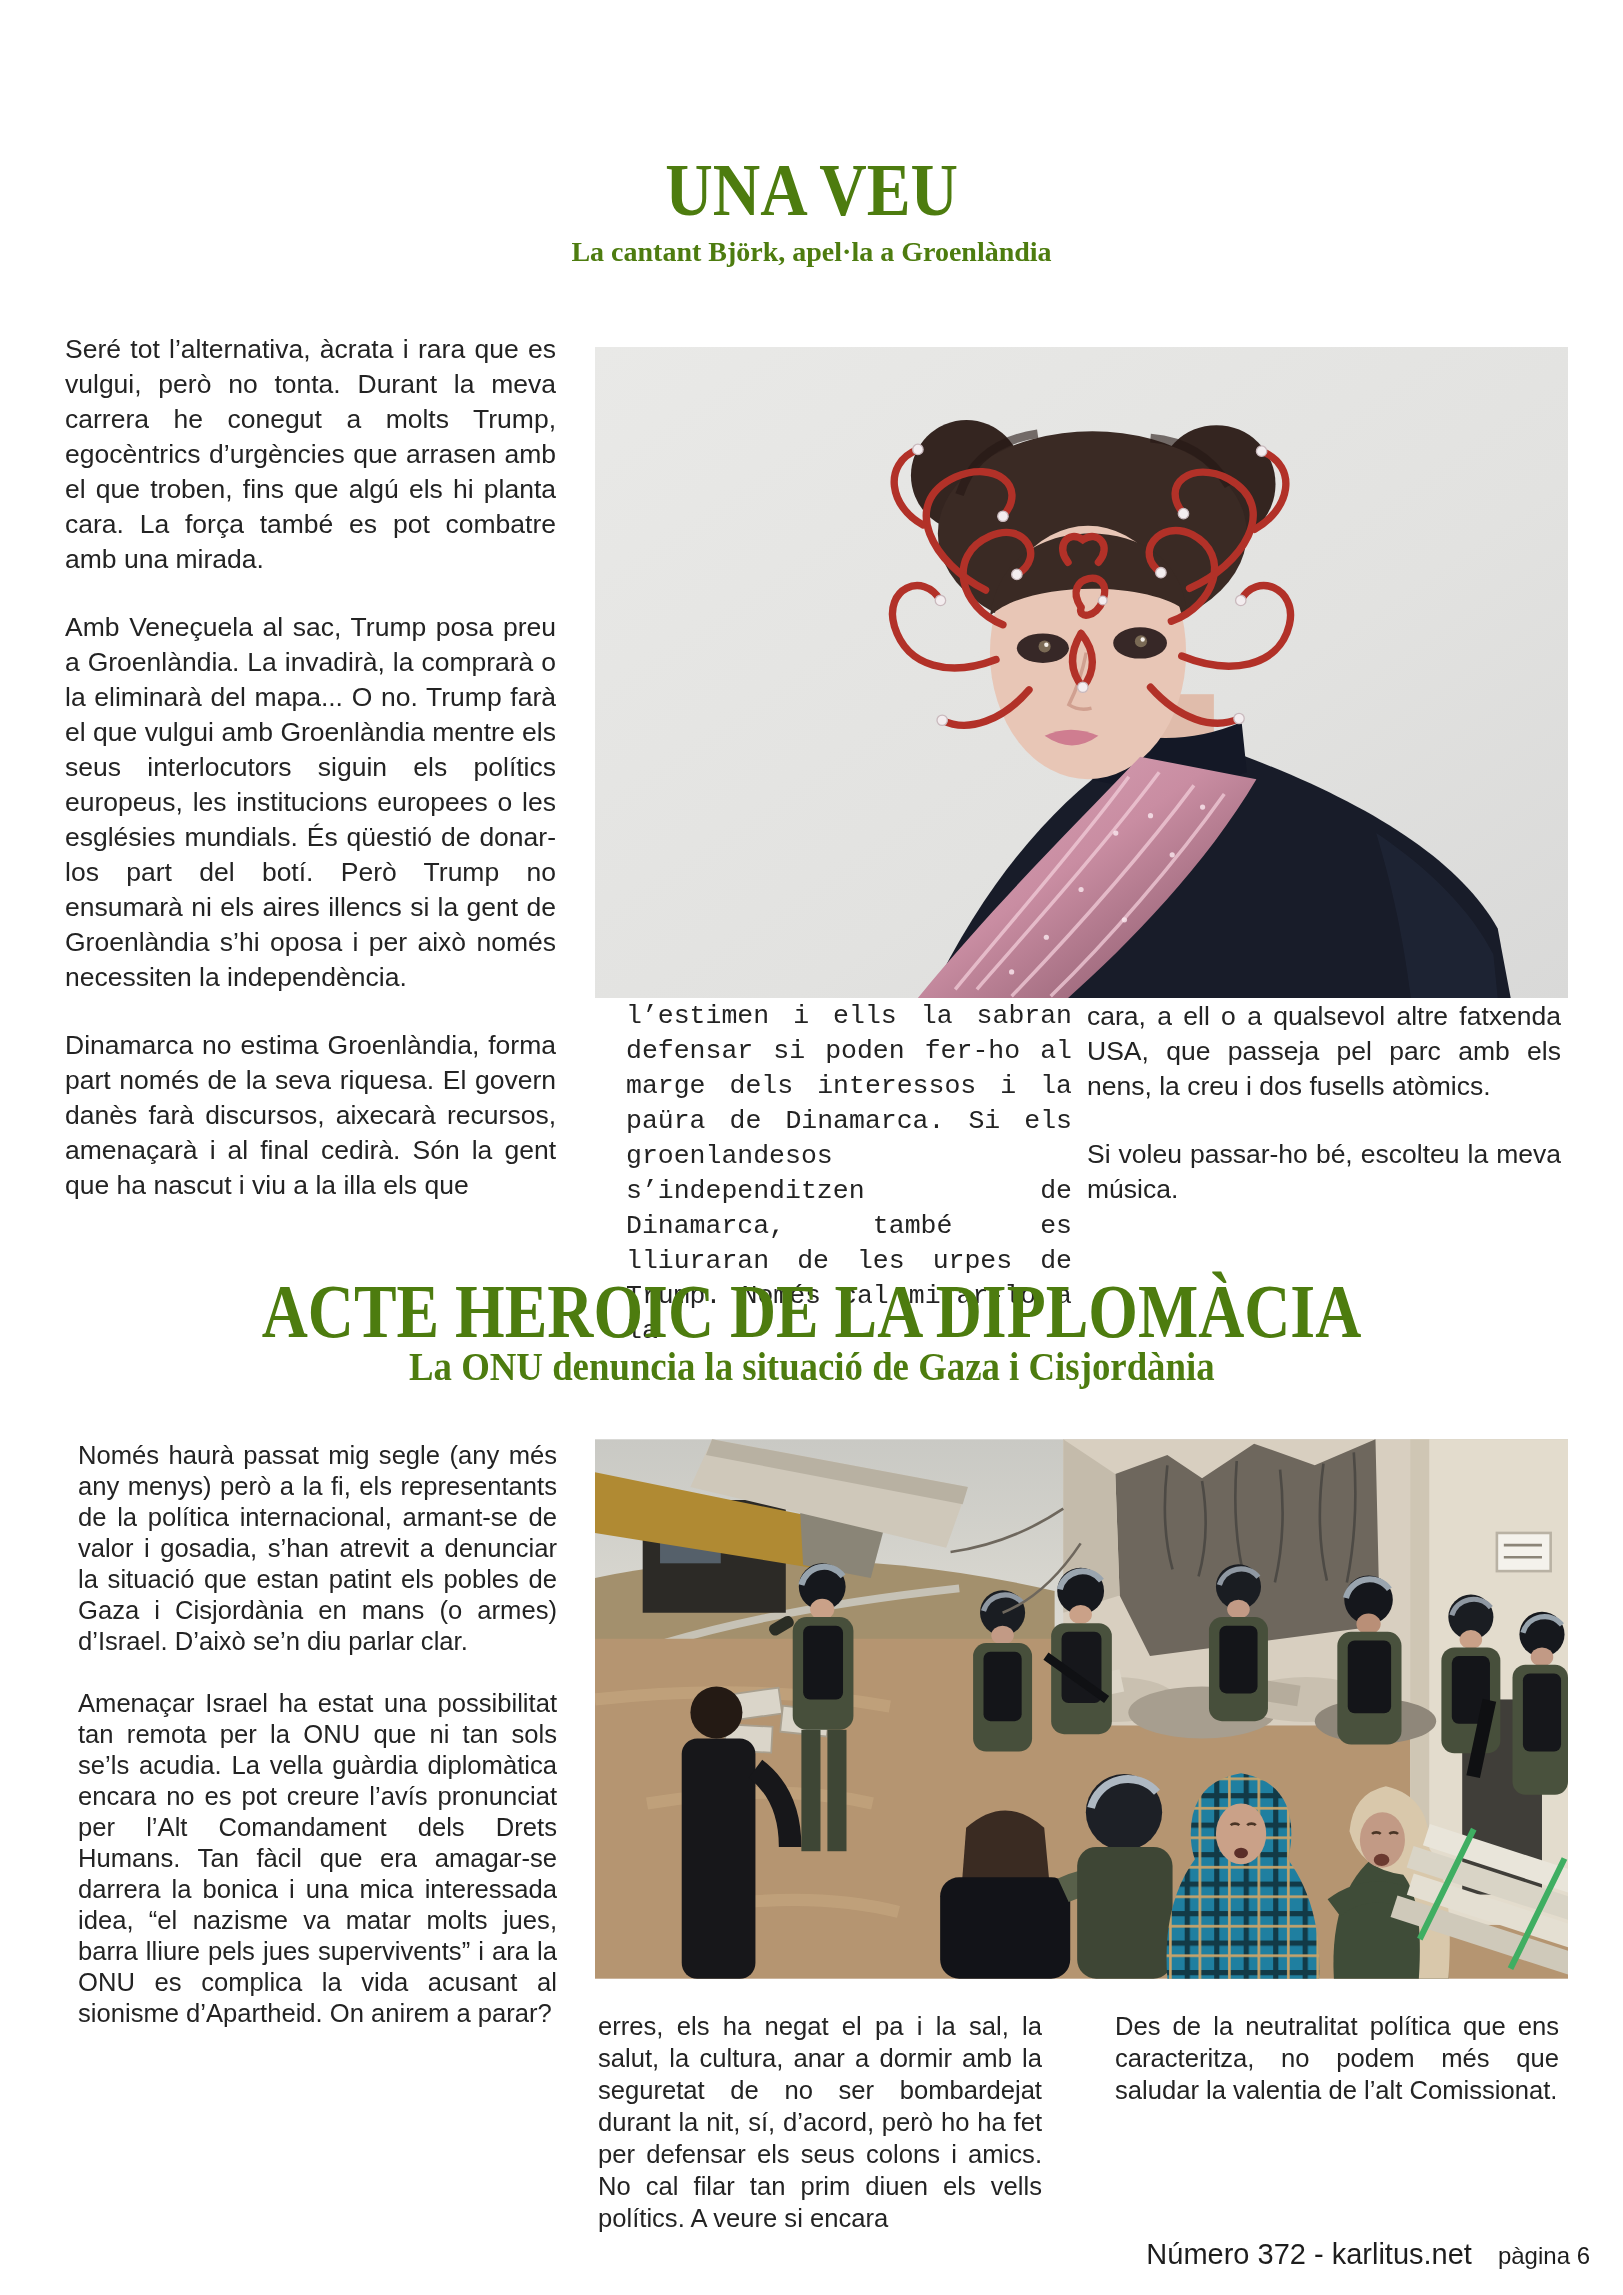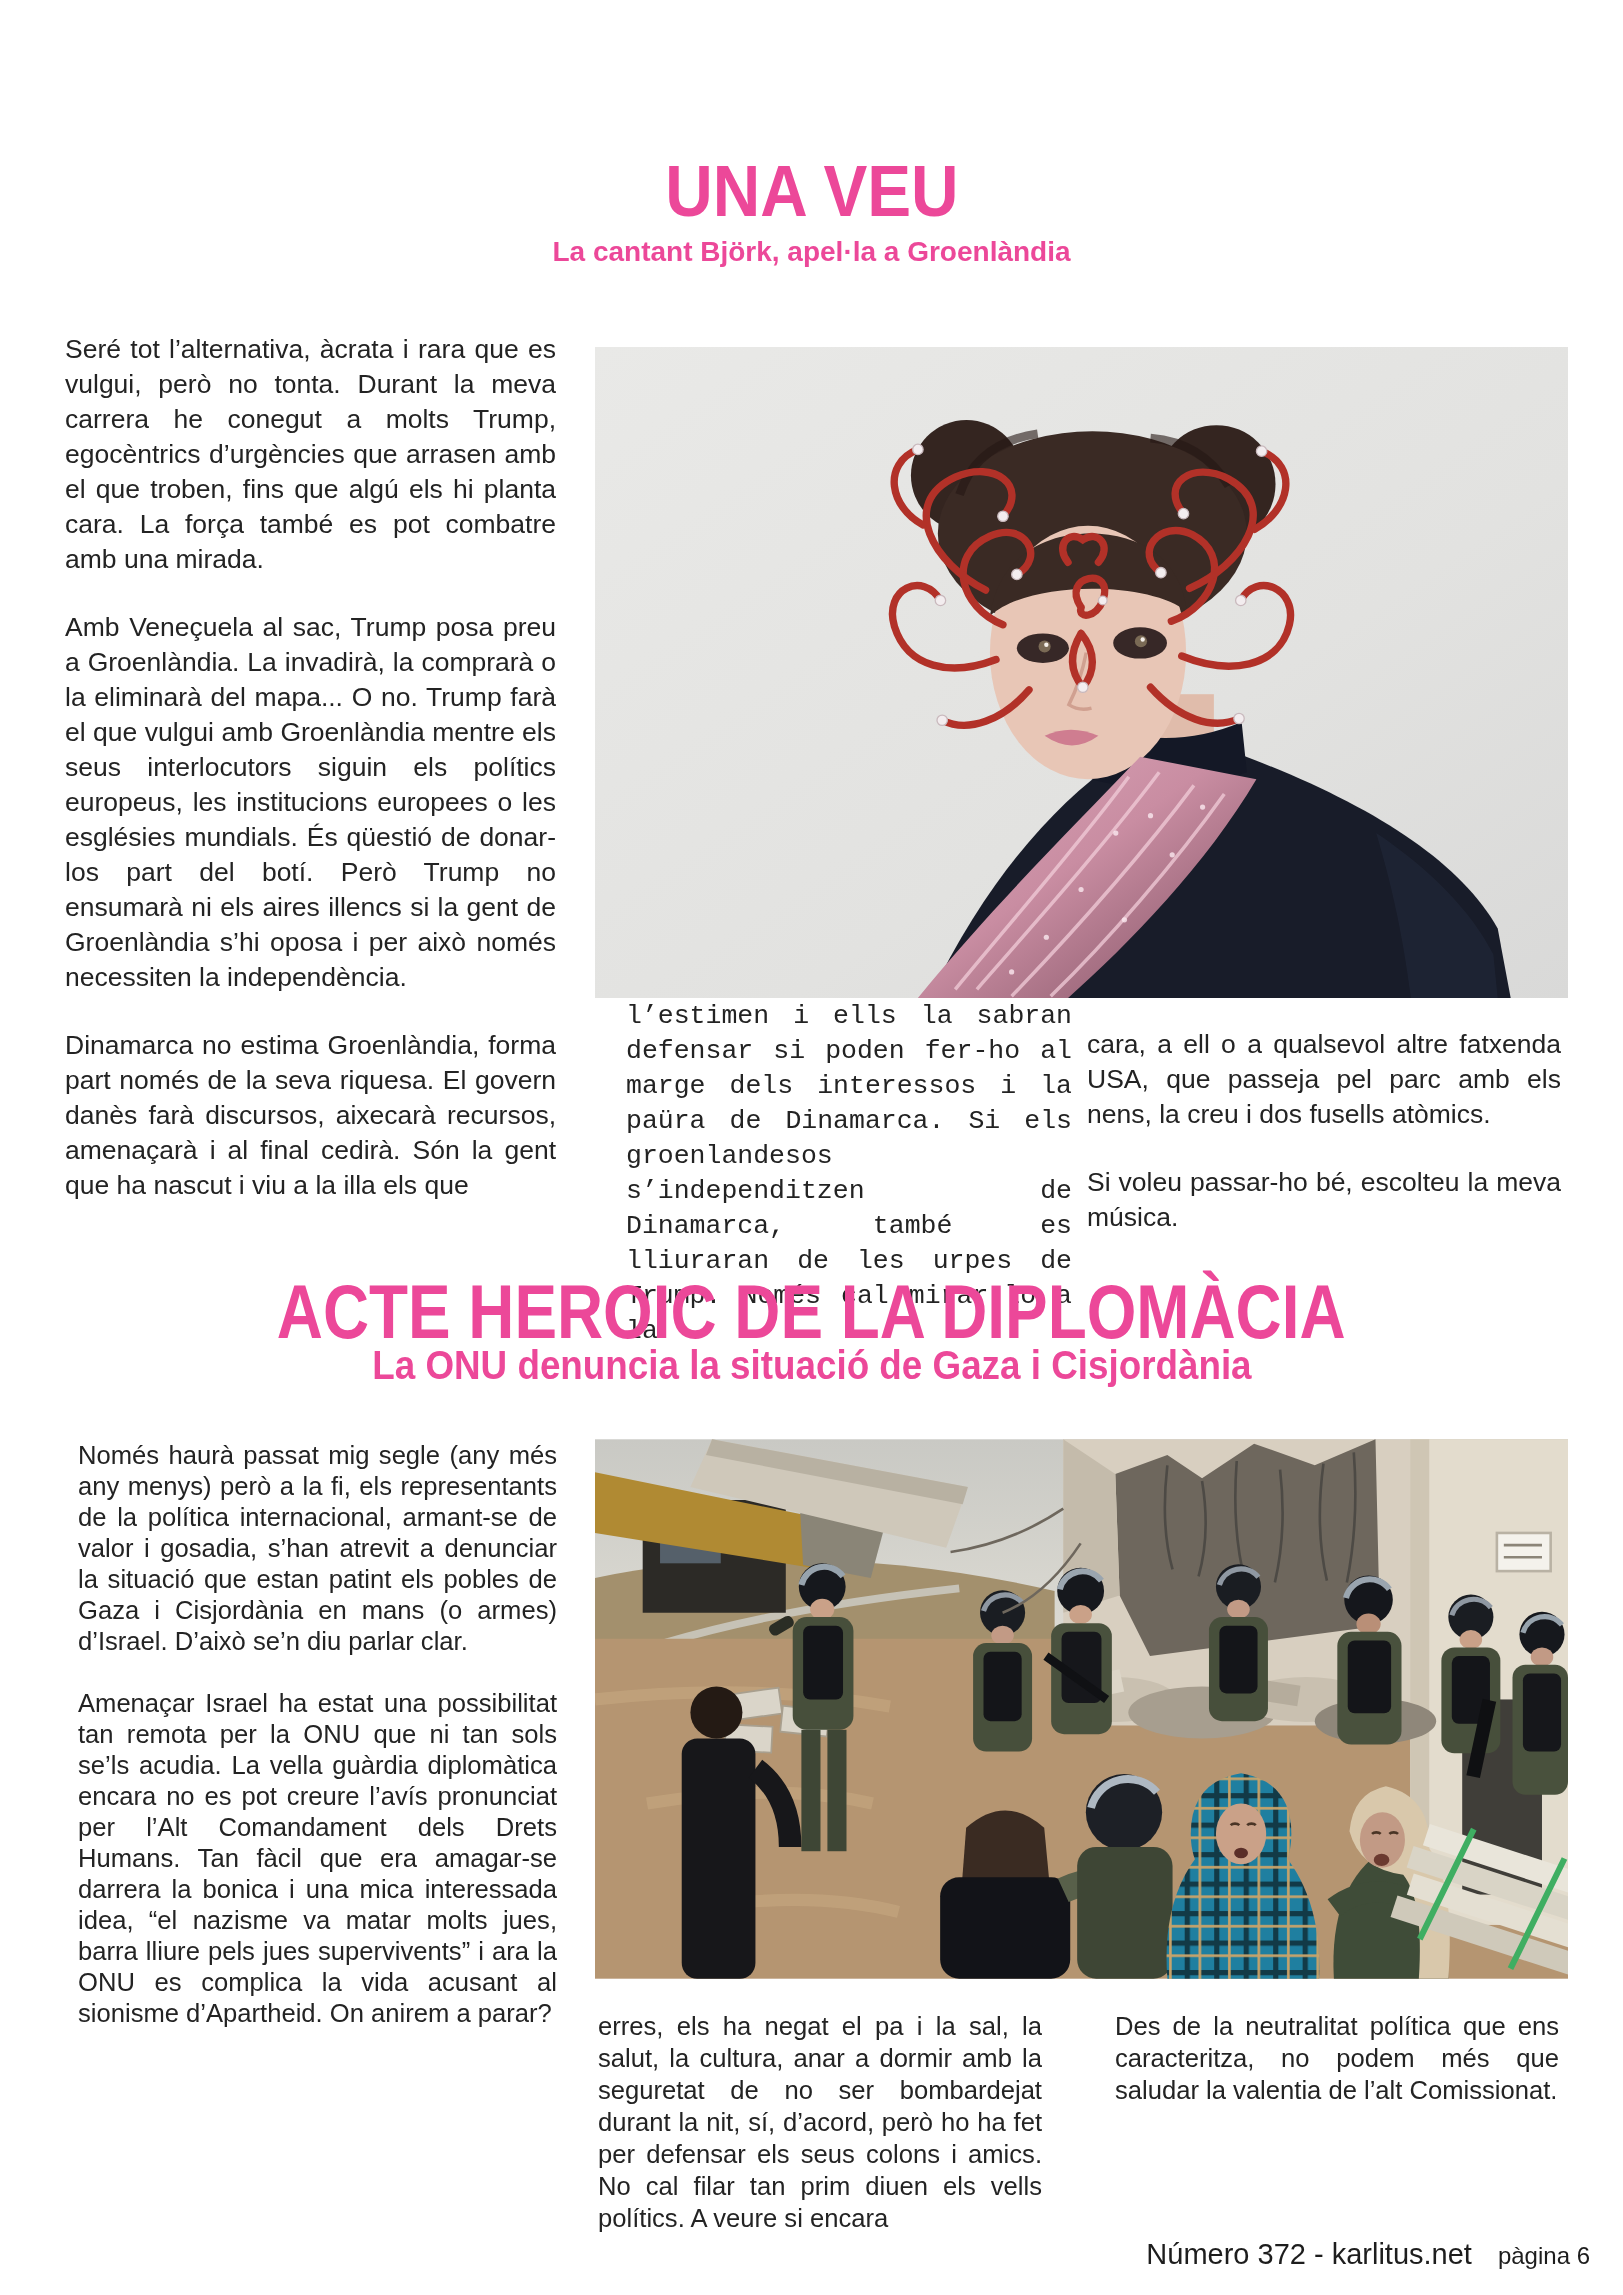--- a/index.html
+++ b/index.html
@@ -1,38 +1,38 @@
 <!DOCTYPE html>
 <html lang="ca" style="font-size:14px"><head>
 <meta charset="utf-8">
 <style>
   html,body{margin:0;padding:0;background:#888;}
   .page{
     position:relative; width:1623px; height:2295px; background:#ffffff;
     font-family:"Liberation Sans", sans-serif; color:#222; overflow:hidden;
   }
   
-  .headline{position:absolute; left:0; right:0; margin:0; text-align:center; color:#ec4899; font-weight:700; white-space:nowrap;}
+  .headline{position:absolute; left:0; right:0; margin:0; text-align:center; color:#4d7c0f; font-weight:700; white-space:nowrap;font-family:Liberation Serif, serif;}
   .headline .squeeze{display:inline-block; transform-origin:50% 50%;}
   .title1{top:149px; font-size:73px;}
   .title1 .squeeze{transform:scaleX(0.90);}
   .subtitle1{top:236px; font-size:28px;}
   .title2{top:1248px; font-size:76px;margin-top:20px;}
   .title2 .squeeze{transform:scaleX(0.84);}
   .subtitle2{top:1343px; font-size:40px;}
   .subtitle2 .squeeze{transform:scaleX(0.92);}
   
   .col{position:absolute; text-align:justify; color:#232323;}
   .col p{margin:0 0 33px 0;}
   .a1{font-size:26.5px; line-height:35px;}
   .a2{font-size:25.6px; line-height:31px;margin-top:10px;}
   .a2 p{margin:0 0 31px 0;}
   .a1c1{left:65px;  top:332px;  width:491px;}
   .a1c2{left:626px; top:999px; width:446px;font-family:Liberation Mono, monospace;}
-  .a1c3{left:1087px;top:1027px; width:474px;}
+  .a1c3{left:1087px;top:999px; width:474px;}
   .a2c1{left:78px;  top:1430px; width:479px;}
   .a2c2{left:598px; top:2000px; width:444px; line-height:32px;}
   .a2c3{left:1115px;top:2000px; width:444px; line-height:32px;}
   
   .photo{position:absolute; overflow:hidden;}
   .photo svg{display:block;}
   .photo1{left:595px; top:347px;  width:973px; height:651px;}
   .photo2{left:595px; top:1439px; width:973px; height:540px;}
   
   .footer{

